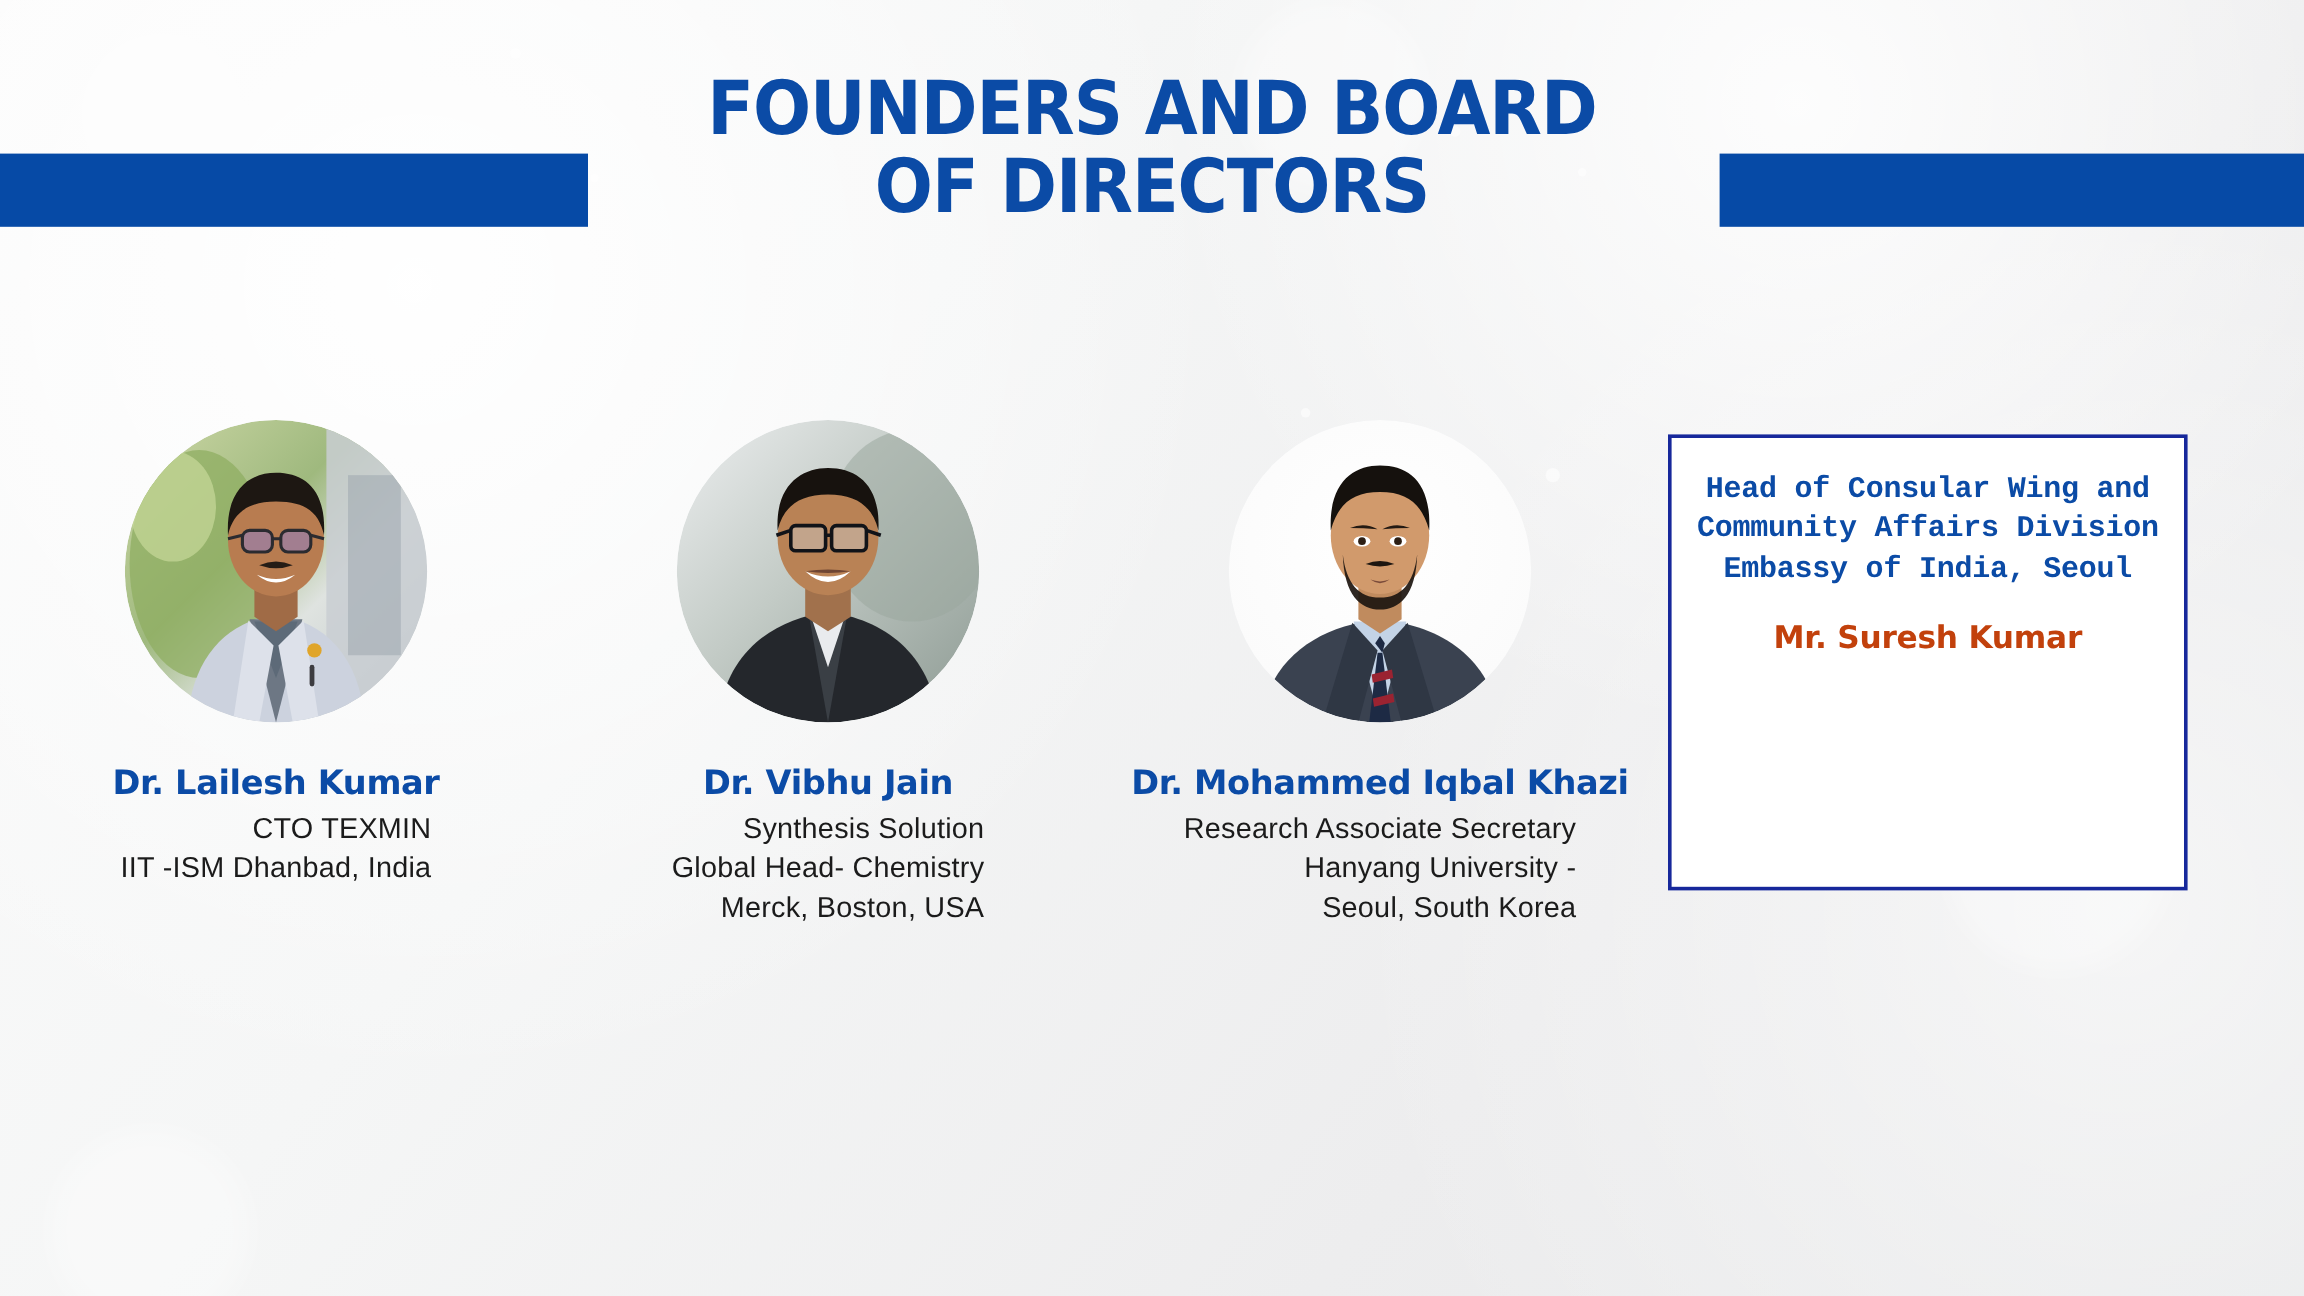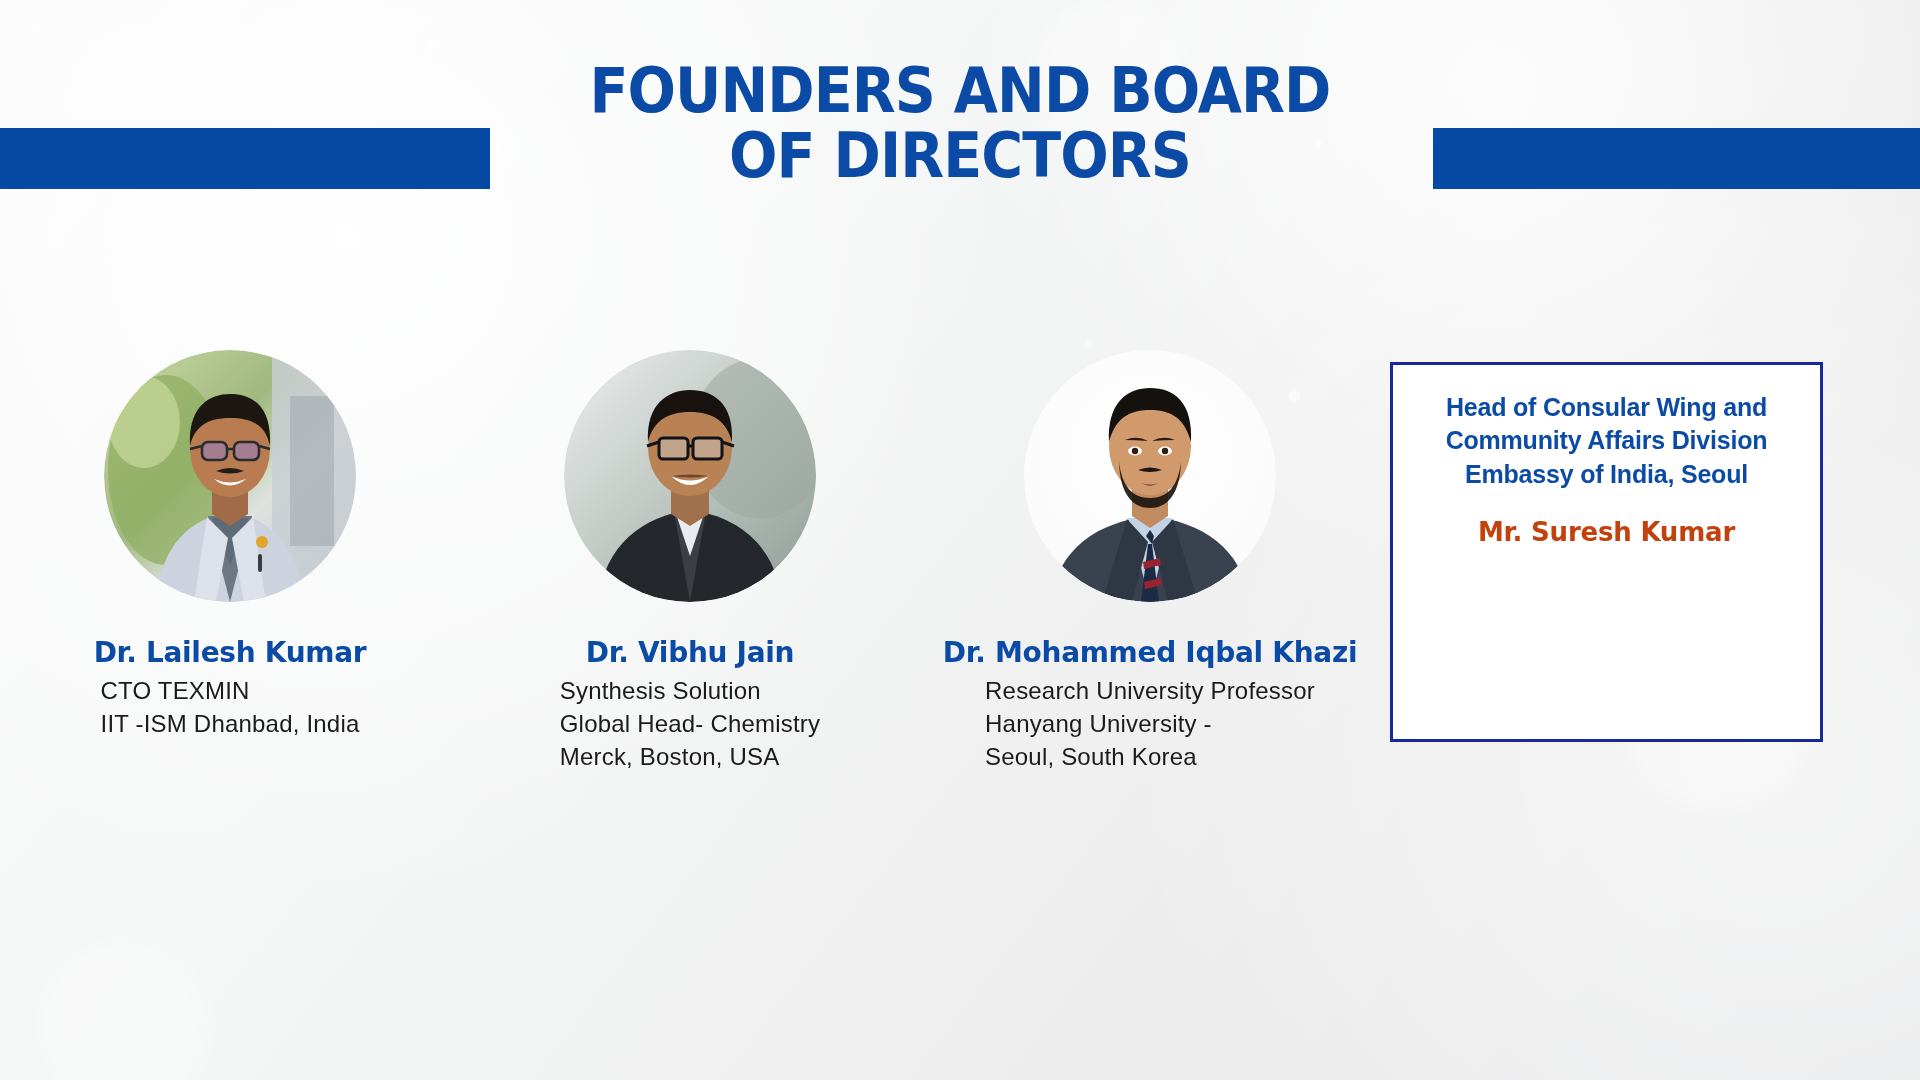--- a/index.html
+++ b/index.html
@@ -73,38 +73,38 @@
     font-weight:bold;
     font-size:28px;
     letter-spacing:-.3px;
     white-space:nowrap;
   }
   .person-line {
     color:#1b1b1b;
     font-size:24px;
     line-height:1.37;
     letter-spacing:.2px;
-    text-align:left;
+    text-align:right;
     white-space:nowrap;
   }
   .person-lines { margin-top:6px; }
 
   
   .callout {
     position:absolute;
     left:1390px; top:362px;
     width:433px; height:380px;
     background:#ffffff;
     border:3px solid #17289b;
     padding:26px 16px 0 16px;
     text-align:center;
   }
   .callout-head {
     color:#0b4ba6;
-    font-family:Liberation Sans, sans-serif;
+    font-family:Liberation Mono, monospace;
     font-weight:bold;
     font-size:25px;
     line-height:1.33;
     letter-spacing:-.2px;
   }
   .callout-gap { height:26px; }
   .callout-name {
     color:#c2410c;
     font-family:"DejaVu Sans", sans-serif;
     font-weight:bold;
@@ -289,21 +289,21 @@
             <circle cx="141" cy="101" r="3.2" fill="#2e1f14"></circle>
 
             <path d="M95 112 C96 146 110 158 126 158 C142 158 156 146 157 112 C154 136 144 148 126 148 C108 148 98 136 95 112 Z" fill="#1d1610" opacity=".92"></path>
             <path d="M114 120 q12 -5 24 0 q-12 4 -24 0 Z" fill="#1d1610"></path>
             <path d="M118 133 q8 6 16 0 q-8 3 -16 0 Z" fill="#7a4b3a"></path>
           </g>
         </svg>
       </div>
       <div class="person-name">Dr. Mohammed Iqbal Khazi</div>
       <div class="person-lines">
-        <div class="person-line">Research University Professor</div>
+        <div class="person-line">Research Associate Secretary</div>
         <div class="person-line">Hanyang University -</div>
         <div class="person-line">Seoul, South Korea</div>
       </div>
     </div>
 
   </div>
 
   <div class="callout">
     <div class="callout-head">
       <div>Head of Consular Wing and</div>

